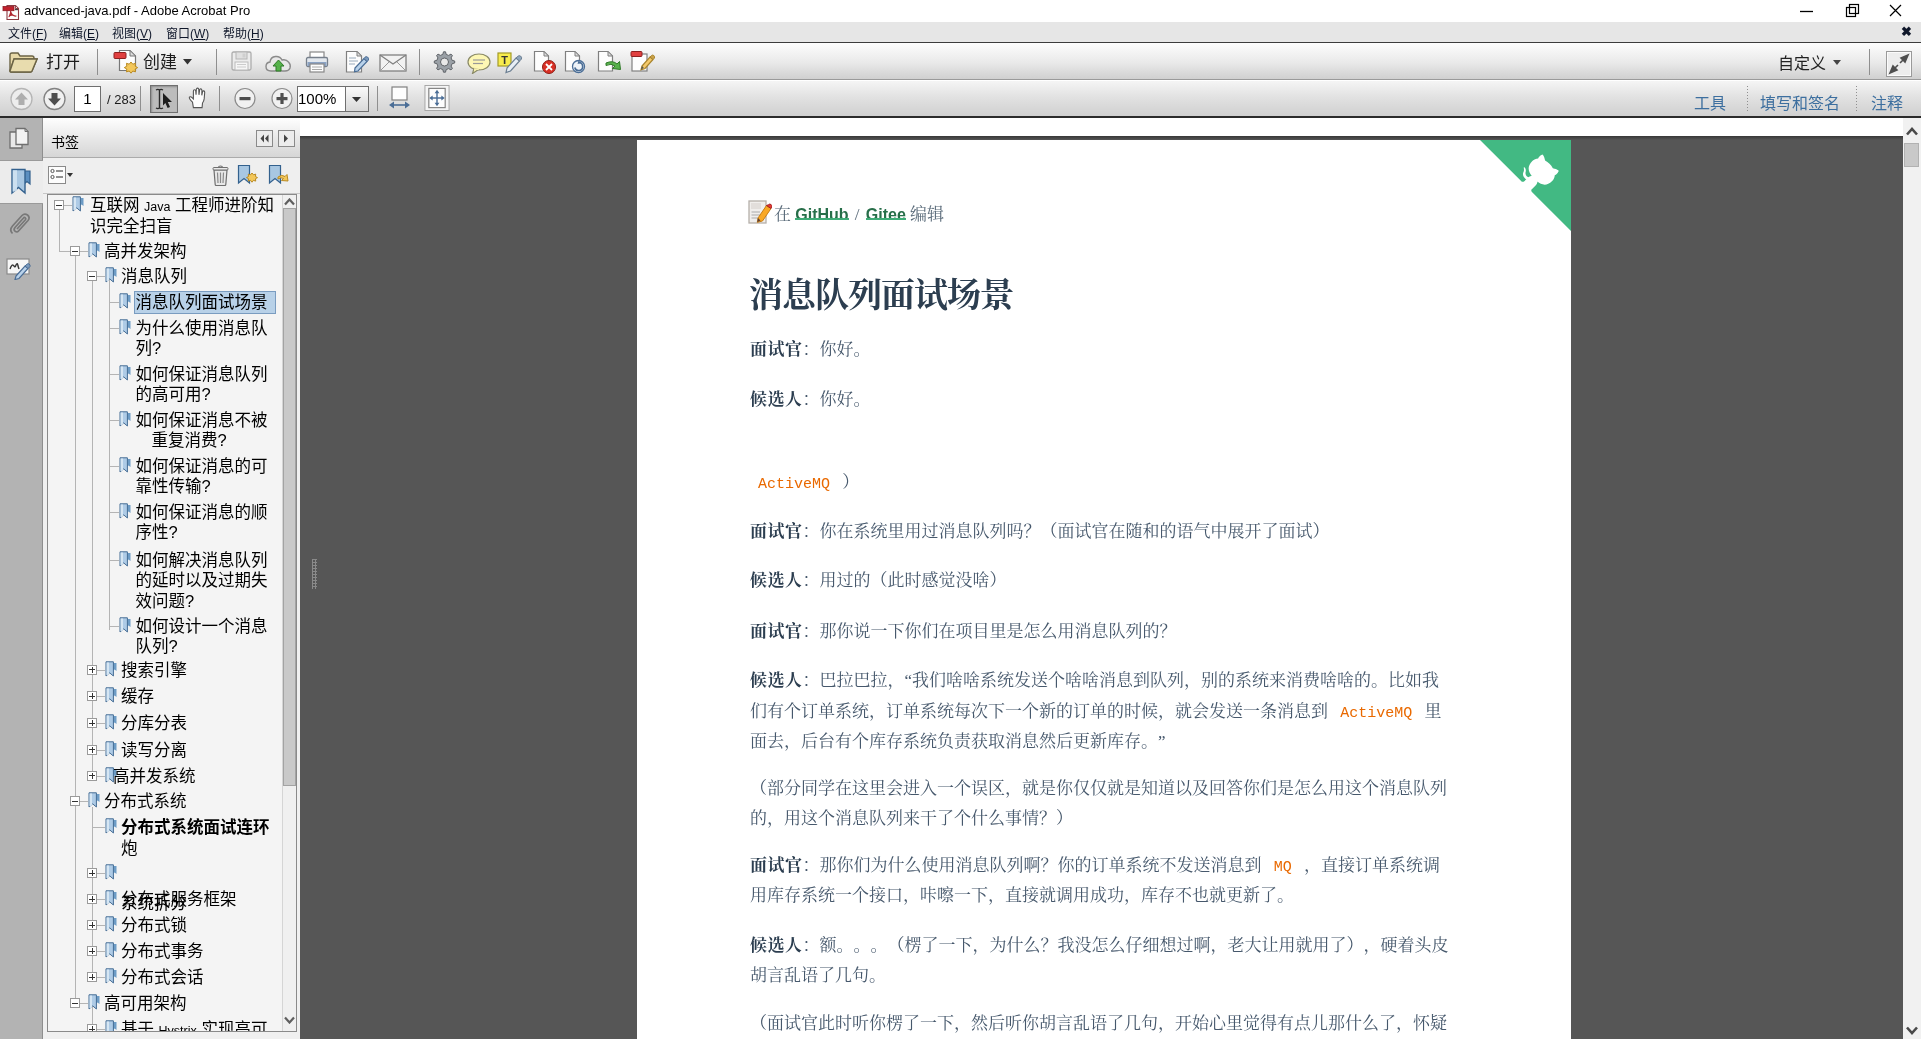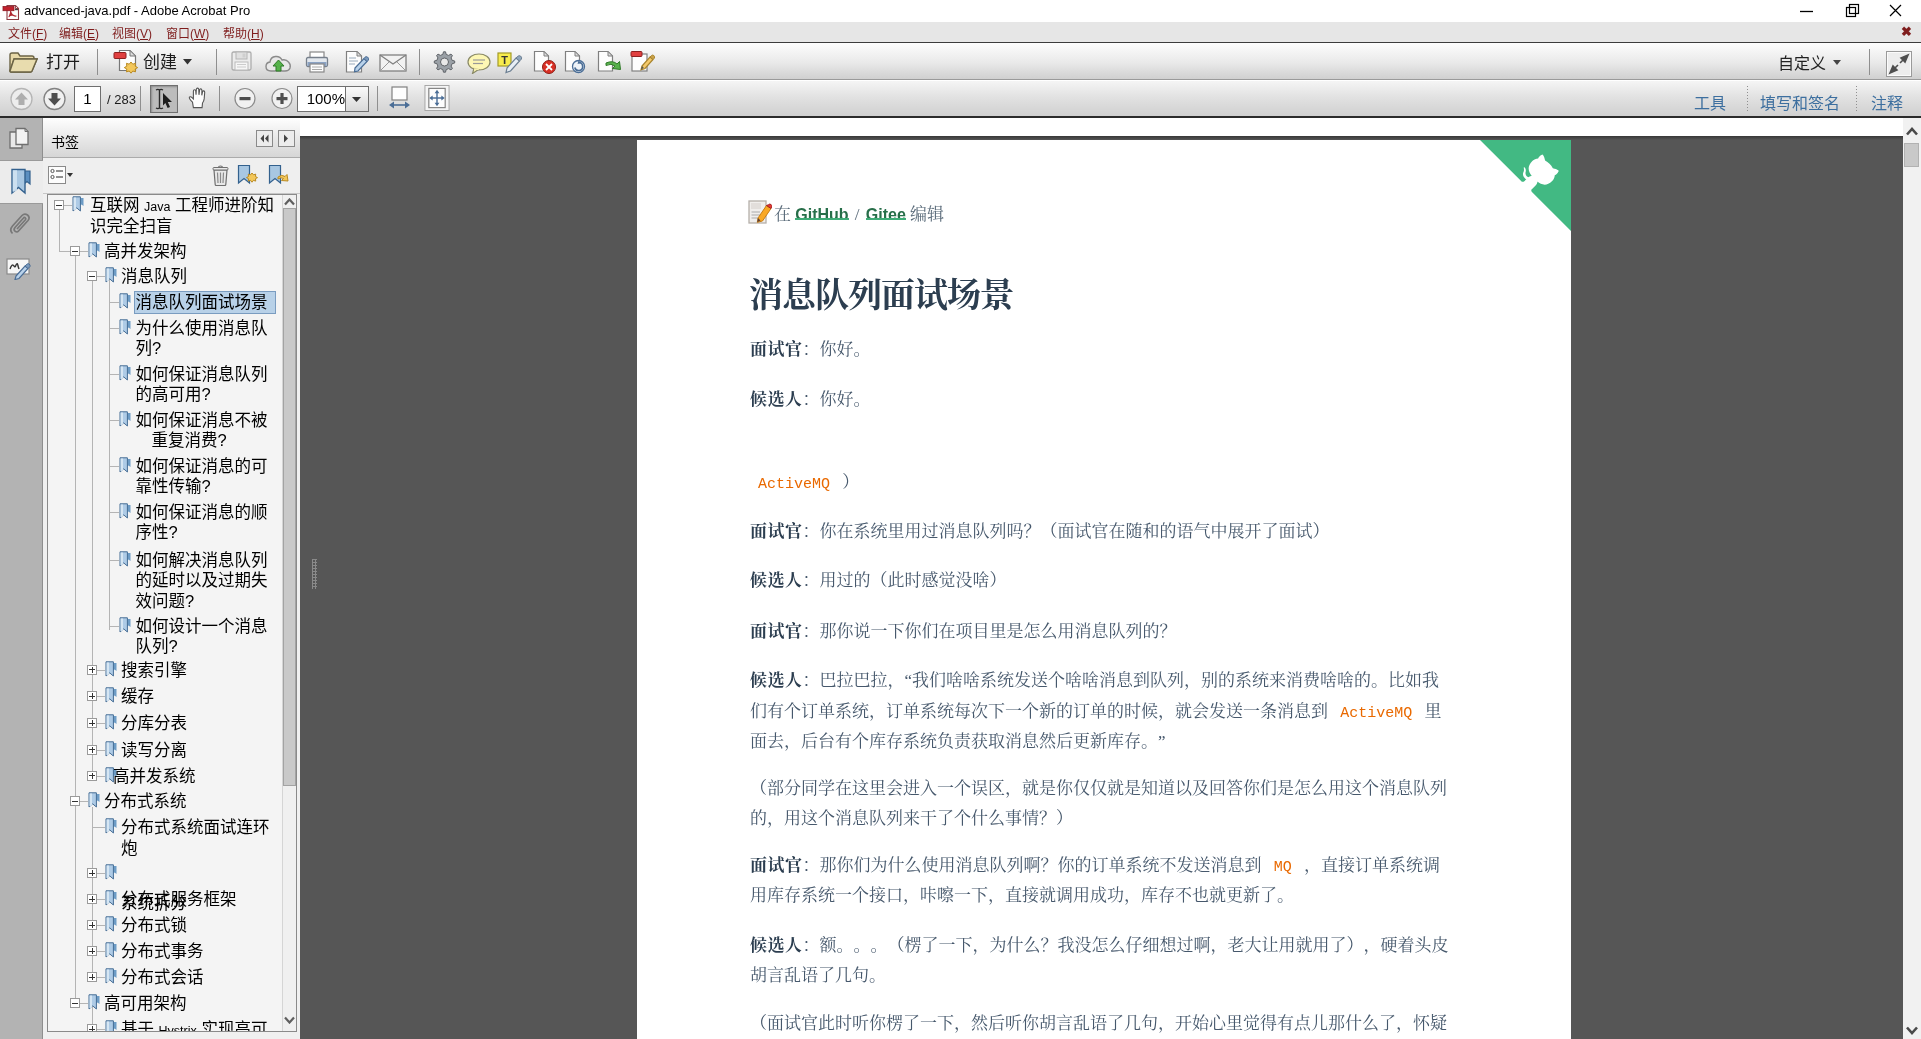--- a/index.html
+++ b/index.html
@@ -2,21 +2,21 @@
 <html><head><meta charset="utf-8"><style>
 *{margin:0;padding:0;box-sizing:border-box}
 html,body{width:1921px;height:1039px;overflow:hidden;background:#fff;
   font-family:"Liberation Sans","Noto Sans CJK SC",sans-serif;}
 .abs{position:absolute}
 #win{position:relative;width:1921px;height:1039px}
 
 #titlebar{left:0;top:0;width:1921px;height:22px;background:#fff}
 #title{left:24px;top:3px;font-size:13px;color:#000}
 
-#menubar{left:0;top:22px;width:1921px;height:20px;background:#e6e6e6;font-size:12px;color:#7f1d1d}
+#menubar{left:0;top:22px;width:1921px;height:20px;background:#e6e6e6;font-size:12px;color:#0f172a}
 .mi{position:absolute;top:2px}
 
 #tb1{left:0;top:42px;width:1921px;height:38px;background:linear-gradient(#fdfdfd,#e9e9e9 55%,#d0d0d0);border-top:1px solid #3c3c3c;border-bottom:1px solid #9a9a9a}
 #tb2{left:0;top:81px;width:1921px;height:35px;background:linear-gradient(#f5f5f5,#e2e2e2 45%,#d0d0d0)}
 #tbline{left:0;top:116px;width:1921px;height:2px;background:#2b2b2b}
 .vsep1{position:absolute;top:6px;width:1px;height:26px;background:#8f8f8f}
 .vsep2{position:absolute;top:5px;width:1px;height:25px;background:#8f8f8f}
 .dsep{position:absolute;top:5px;width:1px;height:26px;background:repeating-linear-gradient(#8f8f8f 0 1px,transparent 1px 3px)}
 .tlabel{position:absolute;font-size:16px;color:#1c1c1c}
 .blink{position:absolute;font-size:16px;color:#3d6f9f}
@@ -196,21 +196,21 @@
 <path d="M7 23 L6 17 Q2 13 2.6 11.6 Q3.4 10.4 5.5 12 L7 13.5 L7 5 Q7 3.4 8.3 3.4 Q9.5 3.4 9.6 5 L9.9 9 L10.2 3.2 Q10.4 1.6 11.6 1.7 Q12.8 1.8 12.9 3.4 L13.1 9 L13.8 3.8 Q14 2.3 15.2 2.5 Q16.3 2.7 16.3 4.2 L16.2 9.6 L17 5.8 Q17.3 4.4 18.4 4.7 Q19.5 5.1 19.4 6.5 L18.8 13.5 Q18.5 16 17 18 L16.5 23 Z" fill="#fdfdfd" stroke="#555" stroke-width="1.2"></path>
 </svg>
 <div class="vsep2" style="left:219px"></div>
 <svg class="abs" style="left:234px;top:6px" width="60" height="23" viewBox="0 0 60 23">
 <circle cx="11" cy="11.5" r="10" fill="#f1f1f1" stroke="#8b8b8b" stroke-width="1.2"></circle>
 <rect x="5.5" y="10" width="11" height="3.2" fill="#4e4e4e"></rect>
 <circle cx="48" cy="11.5" r="10" fill="#f1f1f1" stroke="#8b8b8b" stroke-width="1.2"></circle>
 <rect x="42.5" y="10" width="11" height="3.2" fill="#4e4e4e"></rect>
 <rect x="46.4" y="6" width="3.2" height="11" fill="#4e4e4e"></rect>
 </svg>
-<div class="abs" style="left:297px;top:5px;width:49px;height:26px;background:#fff;border:1px solid #6f6f6f;font-size:15px;text-align:right;line-height:24px;color:#000">100%</div>
+<div class="abs" style="left:297px;top:5px;width:49px;height:26px;background:#fff;border:1px solid #6f6f6f;font-size:15px;text-align:left;line-height:24px;color:#000">100%</div>
 <div class="abs" style="left:346px;top:5px;width:23px;height:26px;background:linear-gradient(#fafafa,#d8d8d8);border:1px solid #6f6f6f;border-left:none"></div>
 <svg class="abs" style="left:352px;top:16px" width="10" height="6">
         <path d="M0 0 L9 0 L4.5 5 Z" fill="#333"></path>
       </svg>
 <div class="vsep2" style="left:377px"></div>
 <svg class="abs" style="left:388px;top:5px" width="23" height="24" viewBox="0 0 23 24">
 <rect x="4" y="1" width="15" height="13" fill="#fdfdfd" stroke="#808080" stroke-width="1.2"></rect>
 <path d="M1 19 L6 15.5 L6 22.5 Z M22 19 L17 15.5 L17 22.5 Z" fill="#4a6d96"></path>
 <line x1="5" y1="19" x2="18" y2="19" stroke="#4a6d96" stroke-width="1.6"></line>
 </svg>
@@ -453,21 +453,21 @@
 <path d="M1 0.8 L8.4 0.8 L8.4 15 L4.7 11.9 L1 15 Z" fill="#aecbe6" stroke="#456d94" stroke-width="1"></path>
 <path d="M1.6 1.4 L4 1.4 L4 13.4 L1.6 14.2 Z" fill="#d6e6f3"></path>
 </svg>
 <div class="titem" style="left:56px;top:598px;">分布式系统</div>
 <div class="tline" style="left:44px;top:632px;width:12.5px;height:1px"></div>
 <svg class="abs" style="left:56.5px;top:623px" width="13" height="17" viewBox="0 0 13 17">
 <path d="M7.5 2 L11.5 2 L11.5 10 L9.5 8.5 L7.5 10 Z" fill="#6d9cc6" stroke="#3e6astroke" stroke-width="0.8"></path>
 <path d="M1 0.8 L8.4 0.8 L8.4 15 L4.7 11.9 L1 15 Z" fill="#aecbe6" stroke="#456d94" stroke-width="1"></path>
 <path d="M1.6 1.4 L4 1.4 L4 13.4 L1.6 14.2 Z" fill="#d6e6f3"></path>
 </svg>
-<div class="titem" style="left:73px;top:624px;">分布式系统面试连环</div>
+<div class="titem" style="left:73px;top:624px;font-weight:bold;">分布式系统面试连环</div>
 <div class="titem" style="left:73px;top:644.5px;">炮</div>
 <div class="ebox" style="left:39px;top:673px">
           <i></i>
           <b></b>
         </div>
 <div class="tline" style="left:49px;top:678px;width:7.5px;height:1px"></div>
 <svg class="abs" style="left:56.5px;top:669px" width="13" height="17" viewBox="0 0 13 17">
 <path d="M7.5 2 L11.5 2 L11.5 10 L9.5 8.5 L7.5 10 Z" fill="#6d9cc6" stroke="#3e6astroke" stroke-width="0.8"></path>
 <path d="M1 0.8 L8.4 0.8 L8.4 15 L4.7 11.9 L1 15 Z" fill="#aecbe6" stroke="#456d94" stroke-width="1"></path>
 <path d="M1.6 1.4 L4 1.4 L4 13.4 L1.6 14.2 Z" fill="#d6e6f3"></path>

